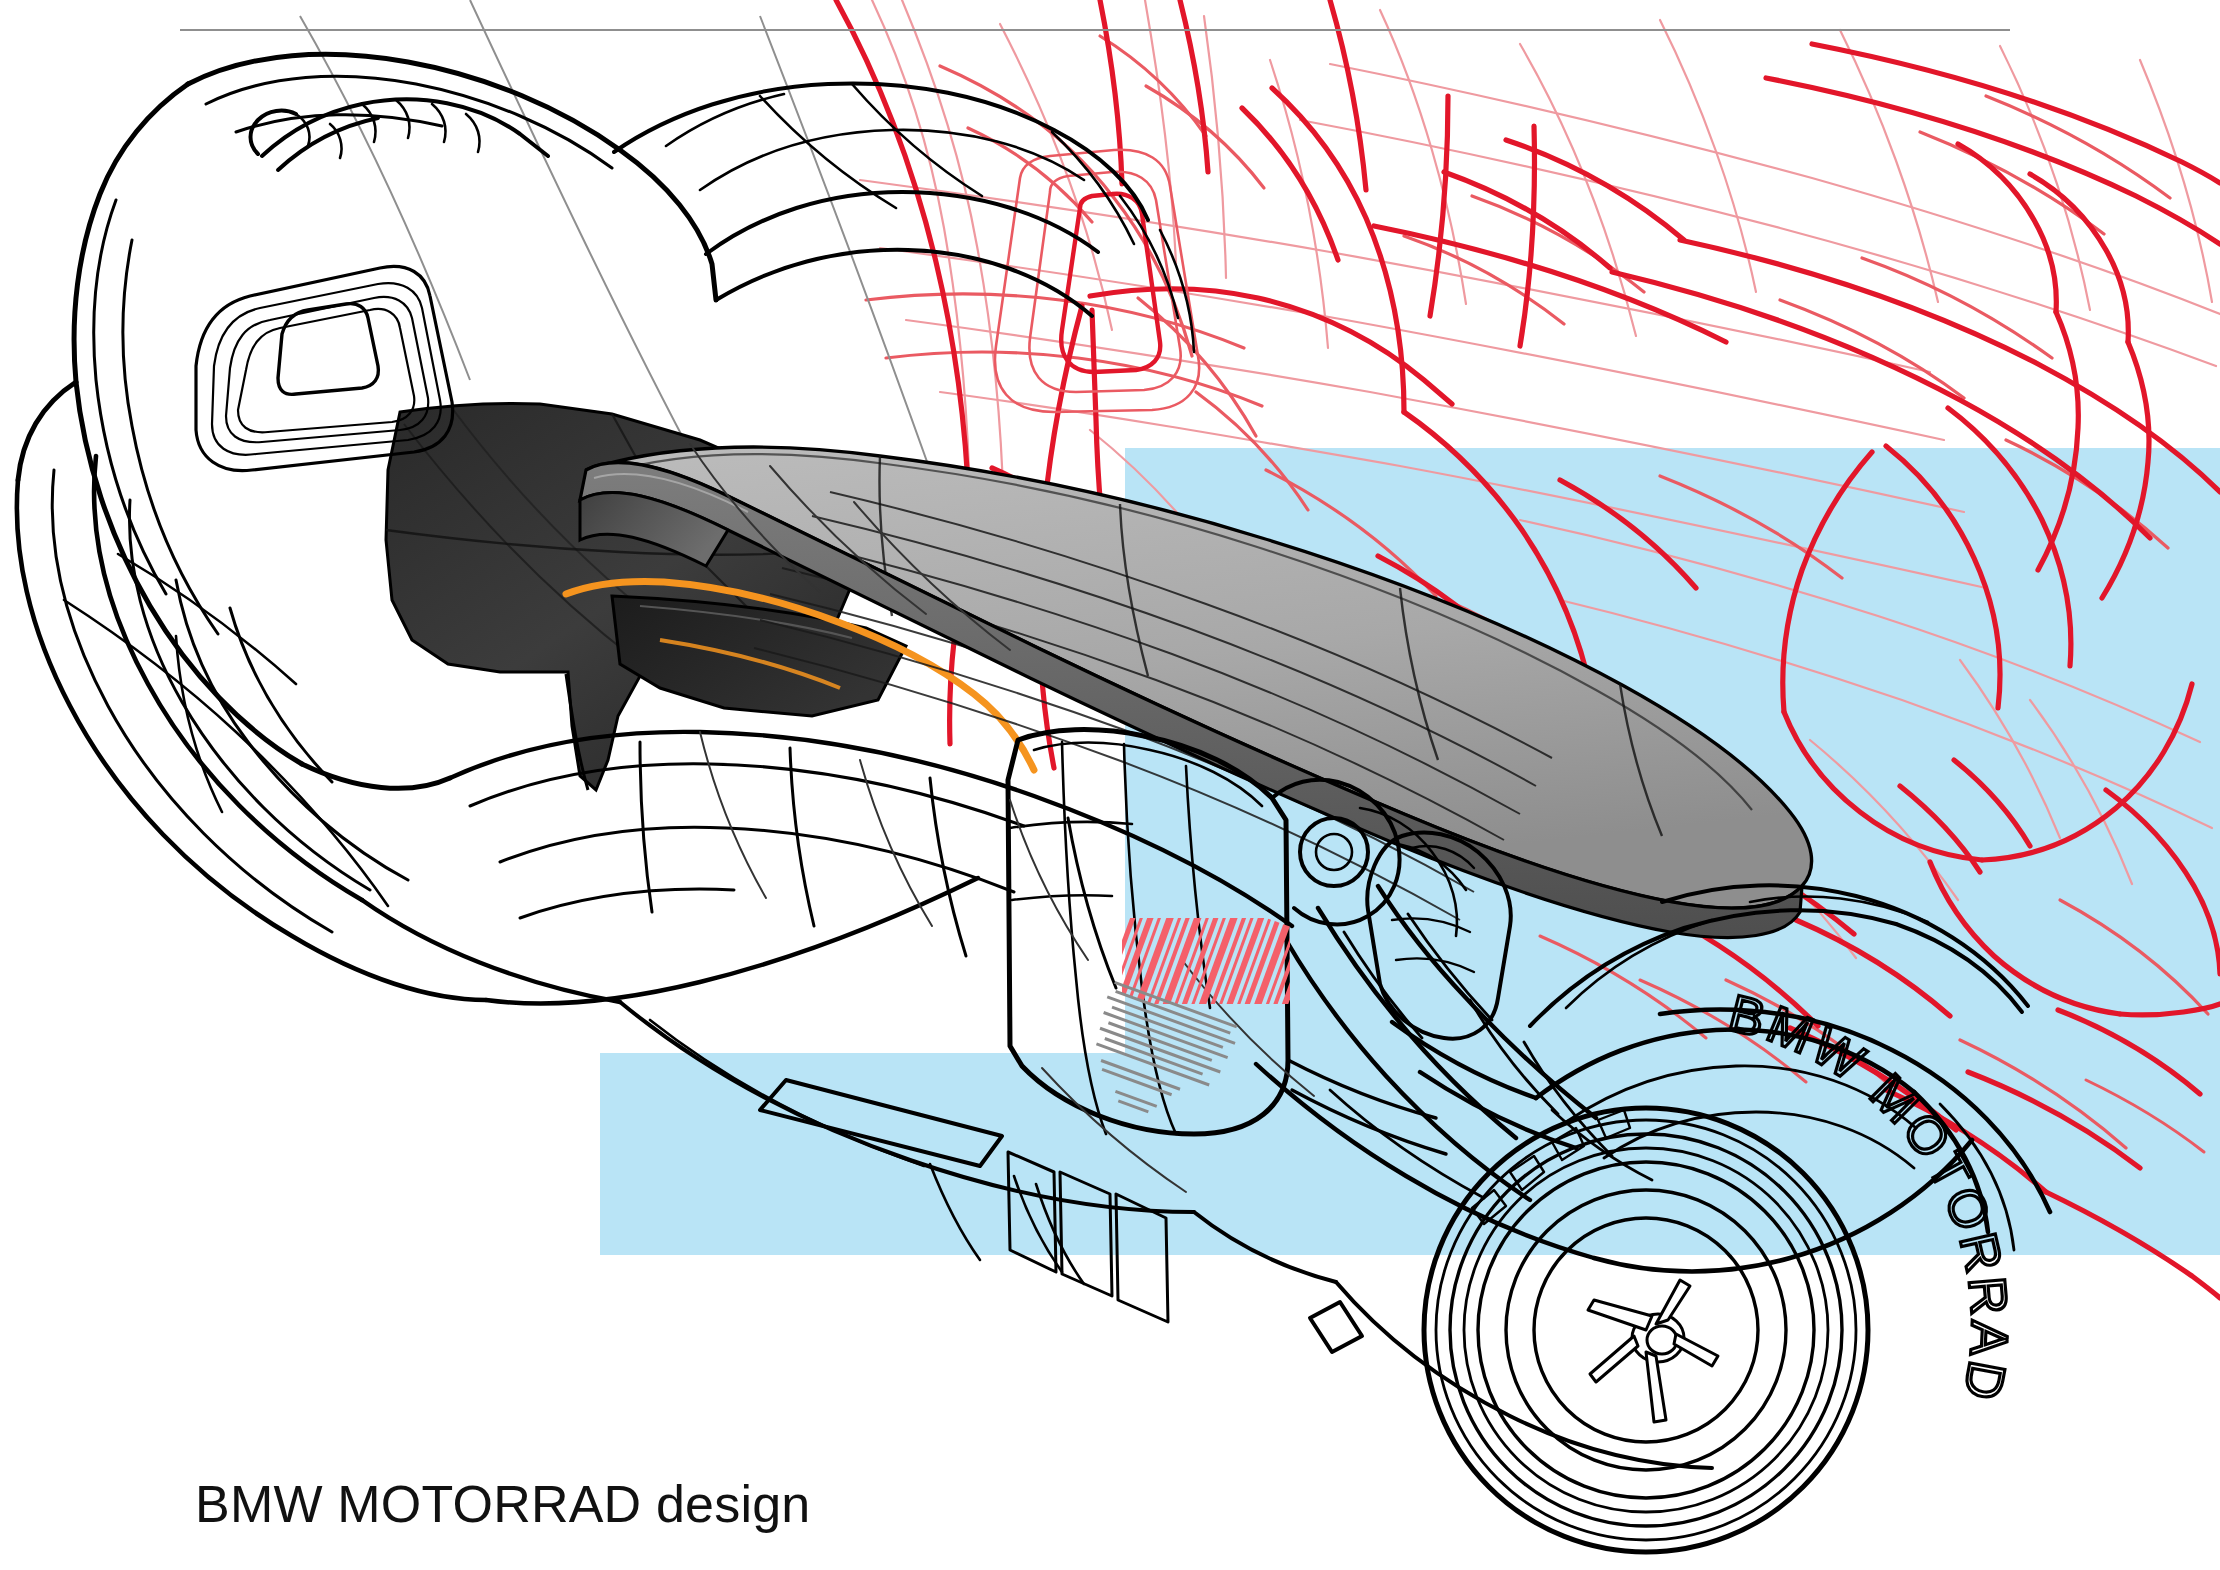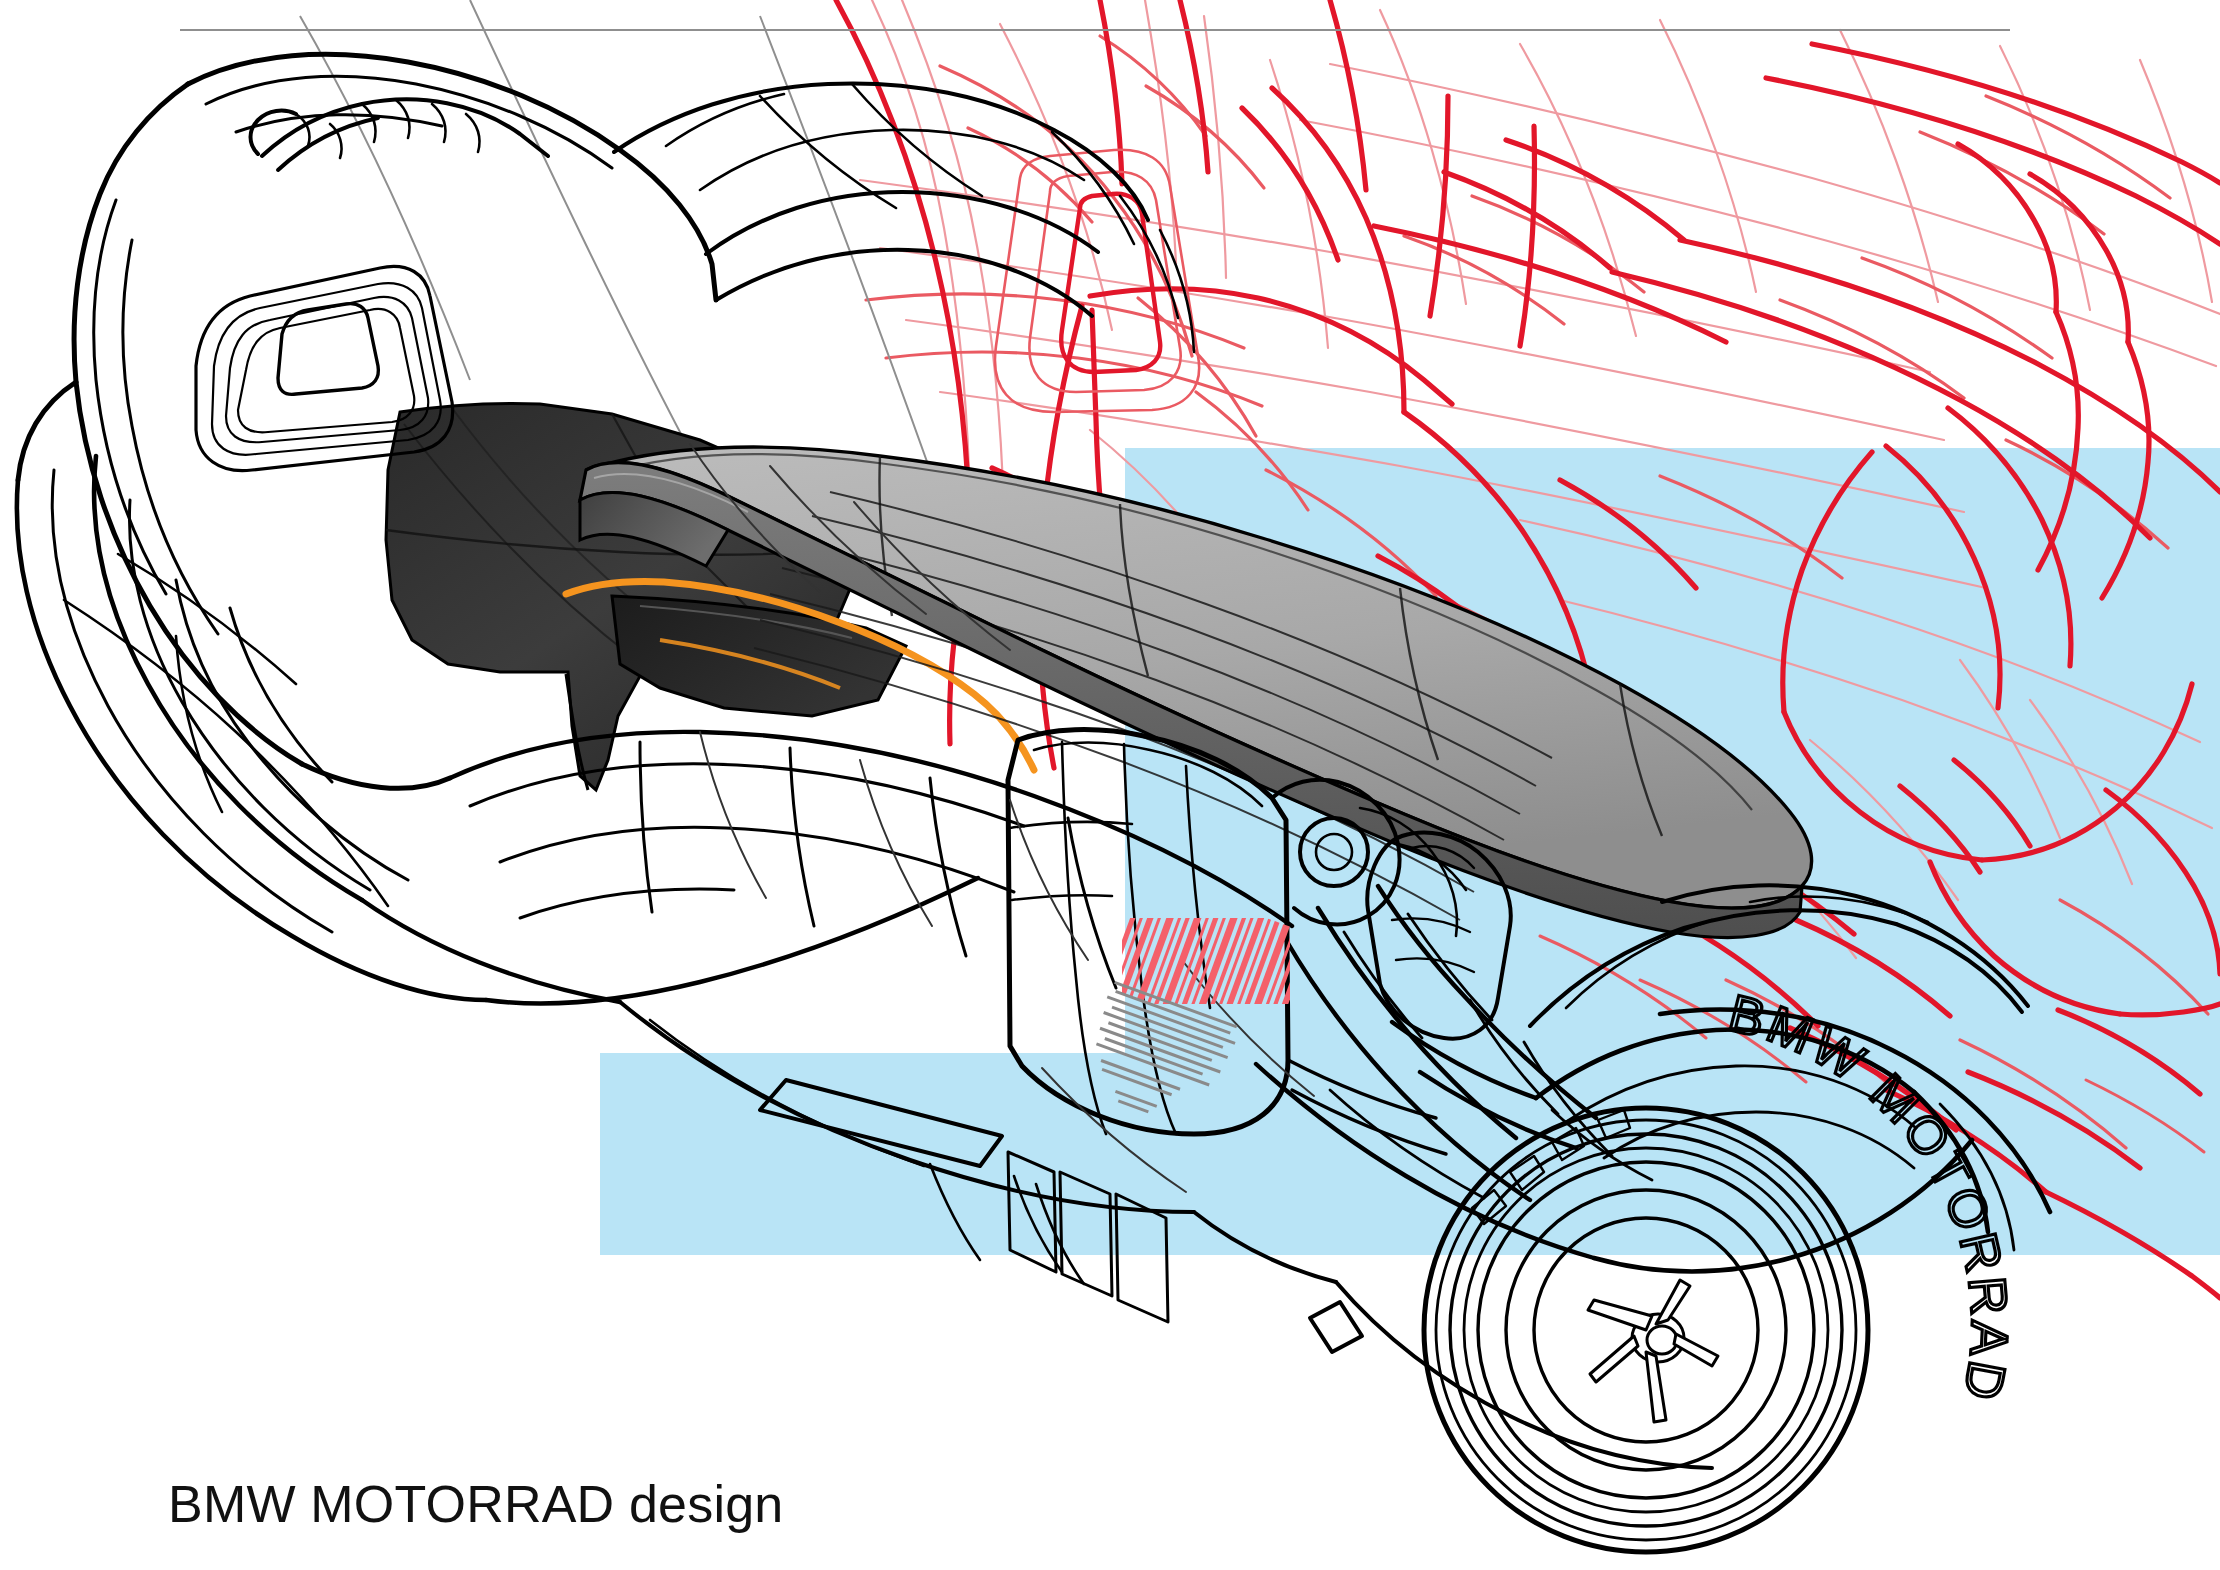--- a/index.html
+++ b/index.html
@@ -8,21 +8,21 @@
   #stage{
     position:relative;
     width:2220px;height:1570px;
     background:#ffffff;
     overflow:hidden;
   }
   #artboard{position:absolute;inset:0;}
   #artboard svg{display:block;width:2220px;height:1570px;}
   .caption{
     position:absolute;
-    left:168px; top:1478px;
+    left:195px; top:1478px;
     font-family:"Liberation Sans", sans-serif;
     font-size:52px;
     font-weight:400;
     letter-spacing:0.2px;
     color:#111111;
     white-space:nowrap;
     line-height:1;
   }
 </style>
 </head>

